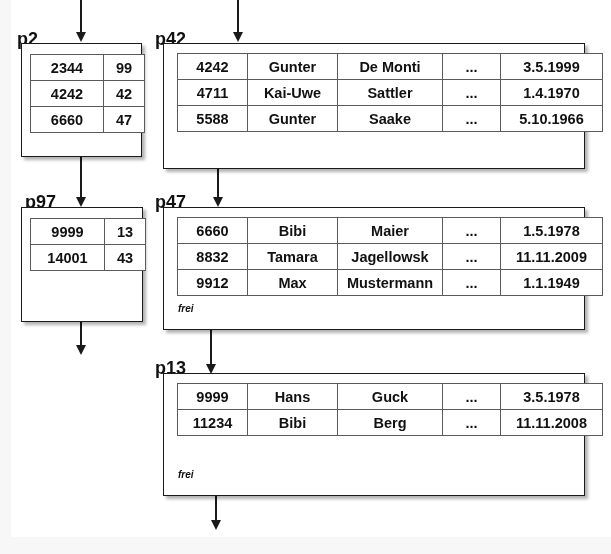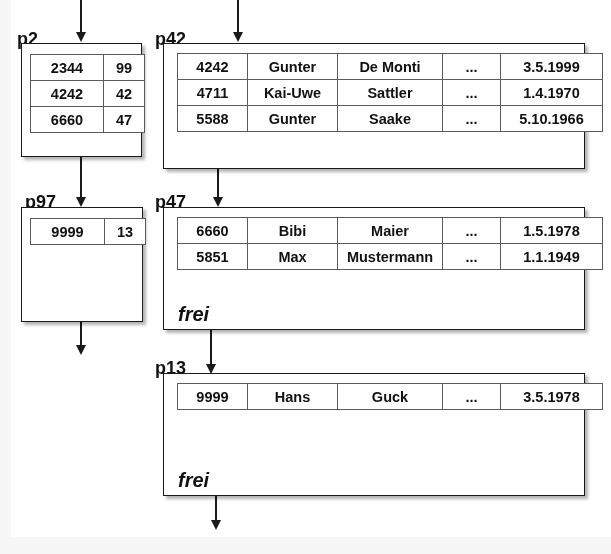--- a/index.html
+++ b/index.html
@@ -55,21 +55,21 @@
     font-size: 14.5px;
     font-weight: bold;
     color: #111111;
     height: 25px;
     padding: 0 2px;
     white-space: nowrap;
     overflow: hidden;
   }
   .frei {
     position: absolute;
-    font-size: 20px;
+    font-size: 10px;
     font-style: italic;
     font-weight: bold;
     color: #111111;
   }
 
   
   .arrow {
     position: absolute;
     width: 2px;
     background: #1a1a1a;
@@ -151,37 +151,48 @@
   </div>
 
   <div class="block-label" style="left:17px; top:192px;margin-left:8px;">p97</div>
   <div class="block" style="left:21px; top:207px; width:122px; height:115px;">
     <table class="rec-table" style="left:8px; top:10px; width:105px;">
       <tbody>
         <tr>
           <td style="width:69px;">9999</td>
           <td style="width:36px;">13</td>
         </tr>
+        <tr>
+          <td>14001</td>
+          <td>43</td>
+        </tr>
       </tbody>
     </table>
   </div>
 
   <div class="block-label" style="left:155px; top:192px;text-align:right;">p47</div>
   <div class="block" style="left:163px; top:207px; width:422px; height:123px;">
     <table class="rec-table" style="left:13px; top:9px; width:400px;">
       <tbody>
         <tr>
           <td style="width:65px;">6660</td>
           <td style="width:85px;">Bibi</td>
           <td style="width:100px;">Maier</td>
           <td style="width:53px;">...</td>
           <td style="width:97px;">1.5.1978</td>
         </tr>
         <tr>
-          <td>5851</td>
+          <td>8832</td>
+          <td>Tamara</td>
+          <td>Jagellowsk</td>
+          <td>...</td>
+          <td>11.11.2009</td>
+        </tr>
+        <tr>
+          <td>9912</td>
           <td>Max</td>
           <td>Mustermann</td>
           <td>...</td>
           <td>1.1.1949</td>
         </tr>
       </tbody>
     </table>
     <div class="frei" style="left:14px; top:95px;">frei</div>
   </div>
 
@@ -189,18 +200,25 @@
   <div class="block" style="left:163px; top:373px; width:422px; height:123px;">
     <table class="rec-table" style="left:13px; top:9px; width:400px;">
       <tbody>
         <tr>
           <td style="width:65px;">9999</td>
           <td style="width:85px;">Hans</td>
           <td style="width:100px;">Guck</td>
           <td style="width:53px;">...</td>
           <td style="width:97px;">3.5.1978</td>
         </tr>
+        <tr>
+          <td>11234</td>
+          <td>Bibi</td>
+          <td>Berg</td>
+          <td>...</td>
+          <td>11.11.2008</td>
+        </tr>
       </tbody>
     </table>
     <div class="frei" style="left:14px; top:95px;">frei</div>
   </div>
 
 </div>
 
 </body></html>

